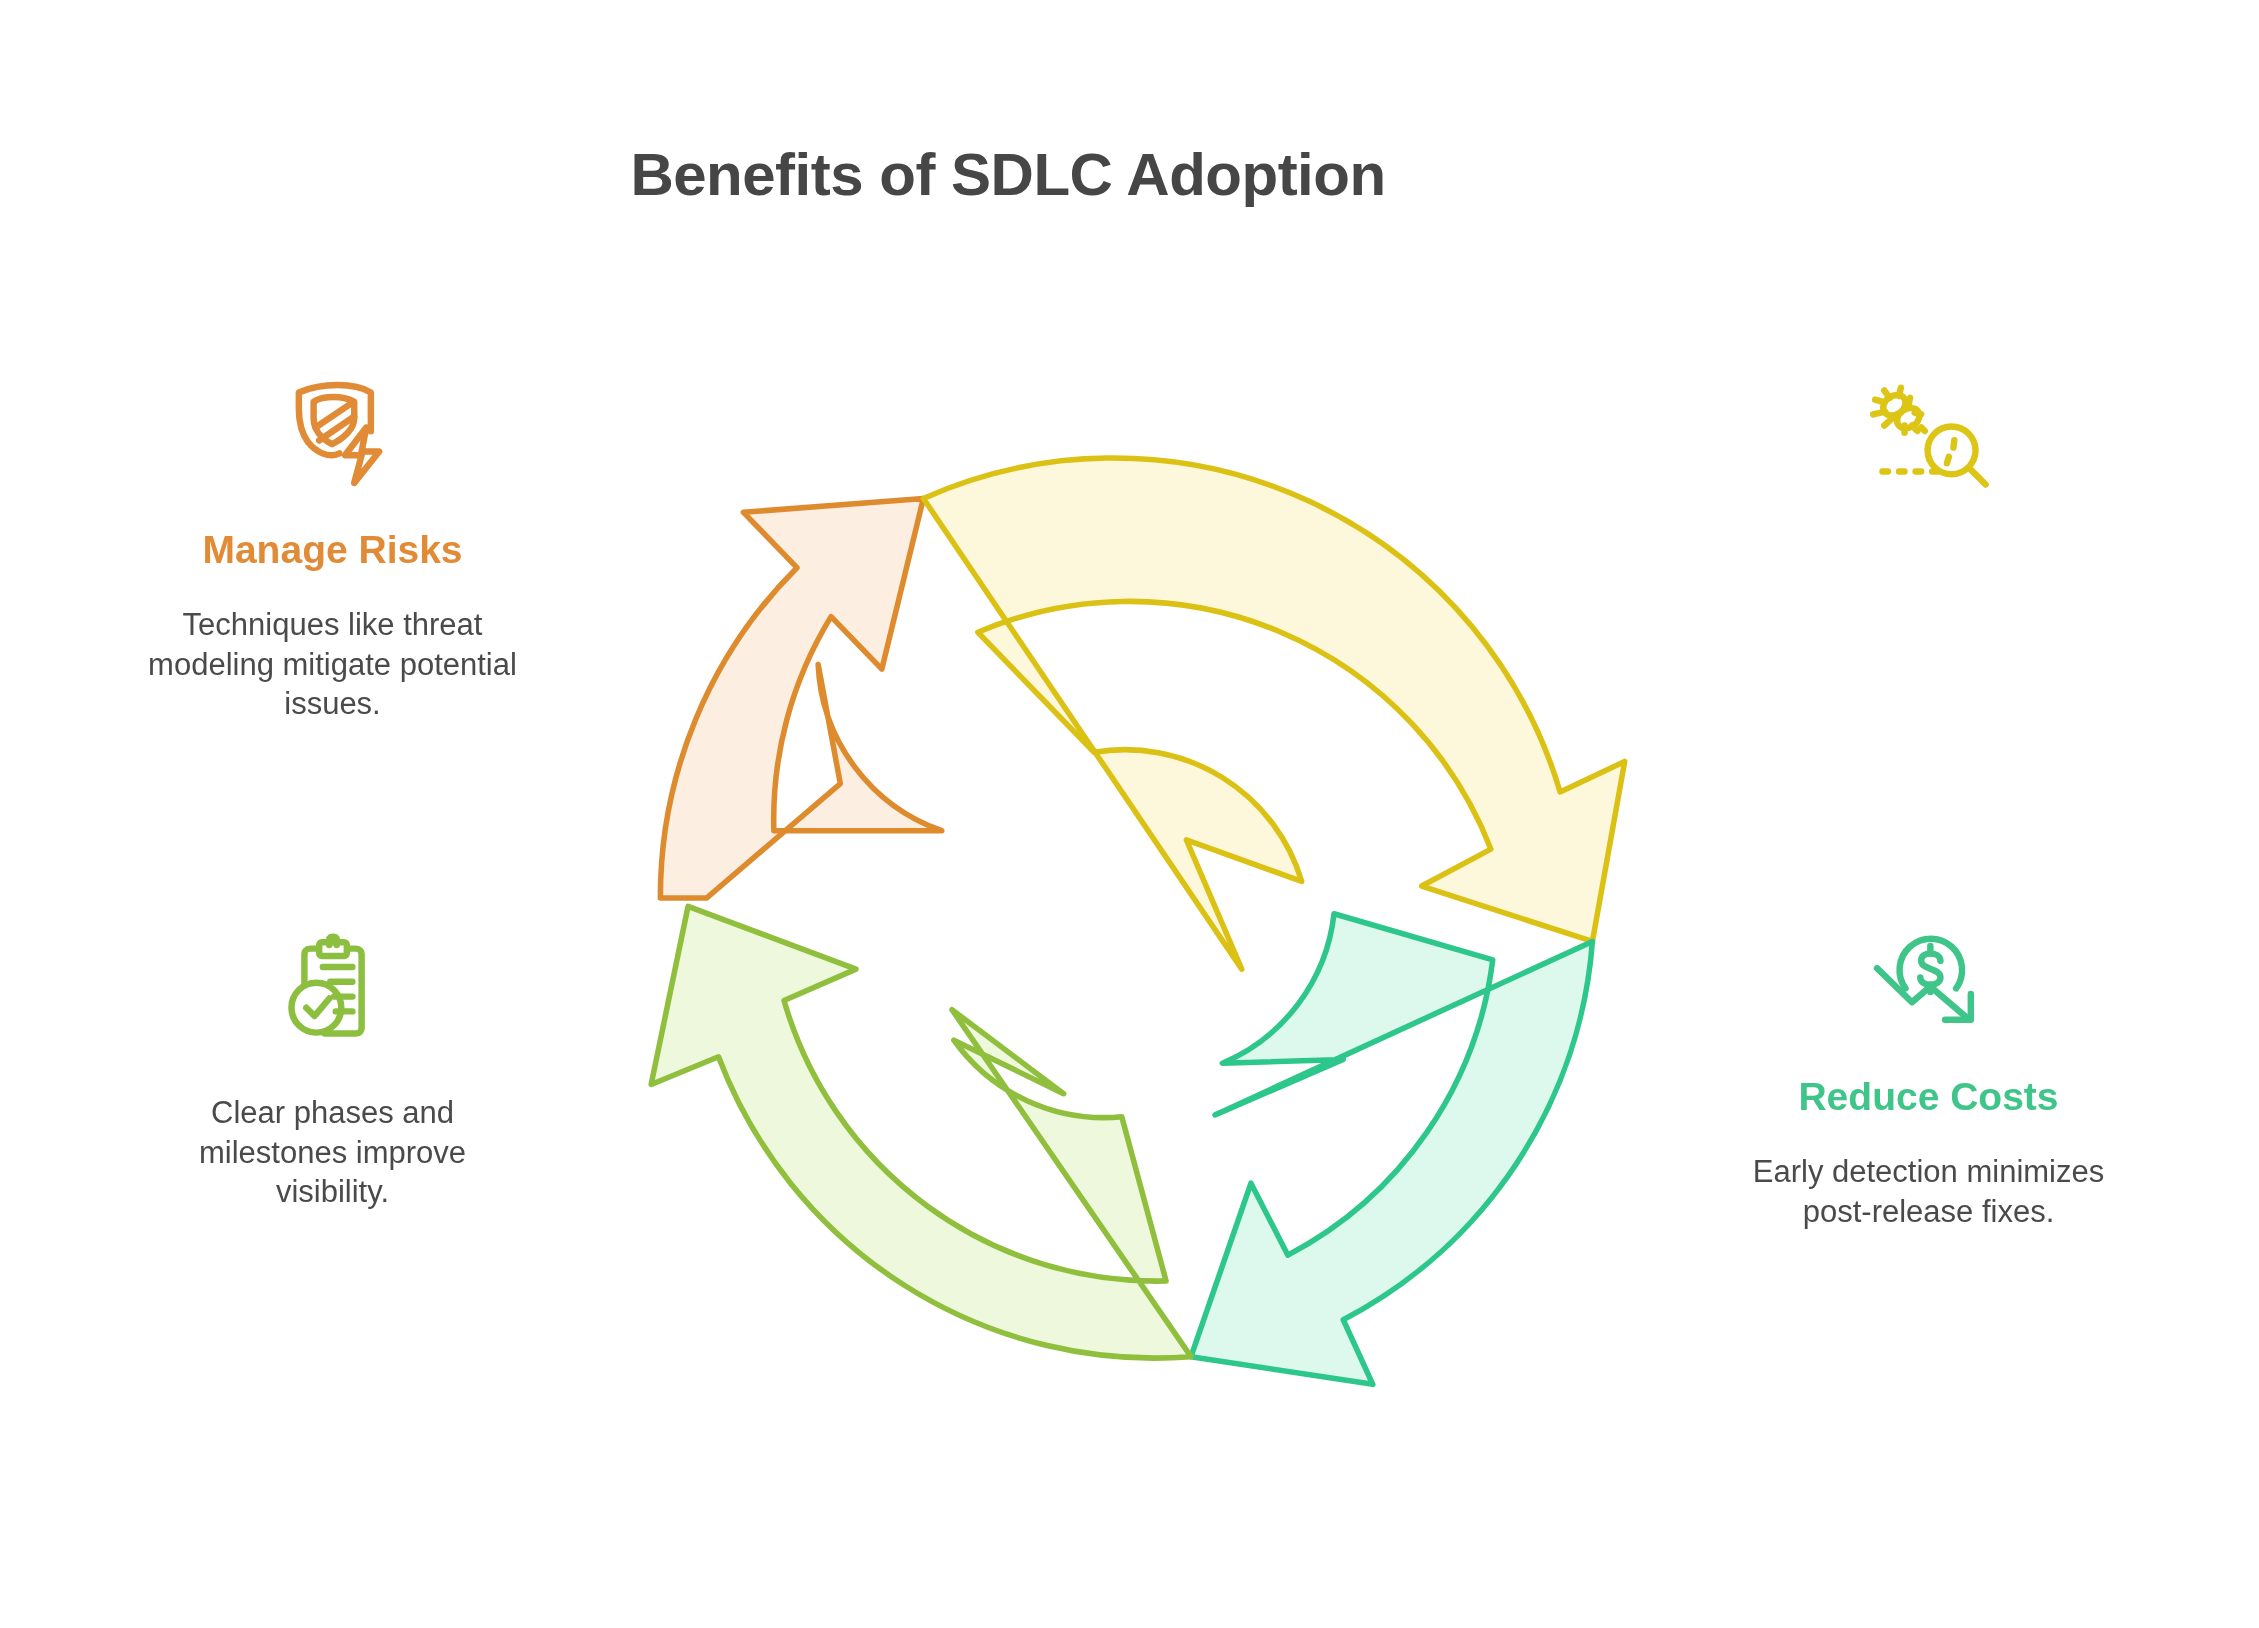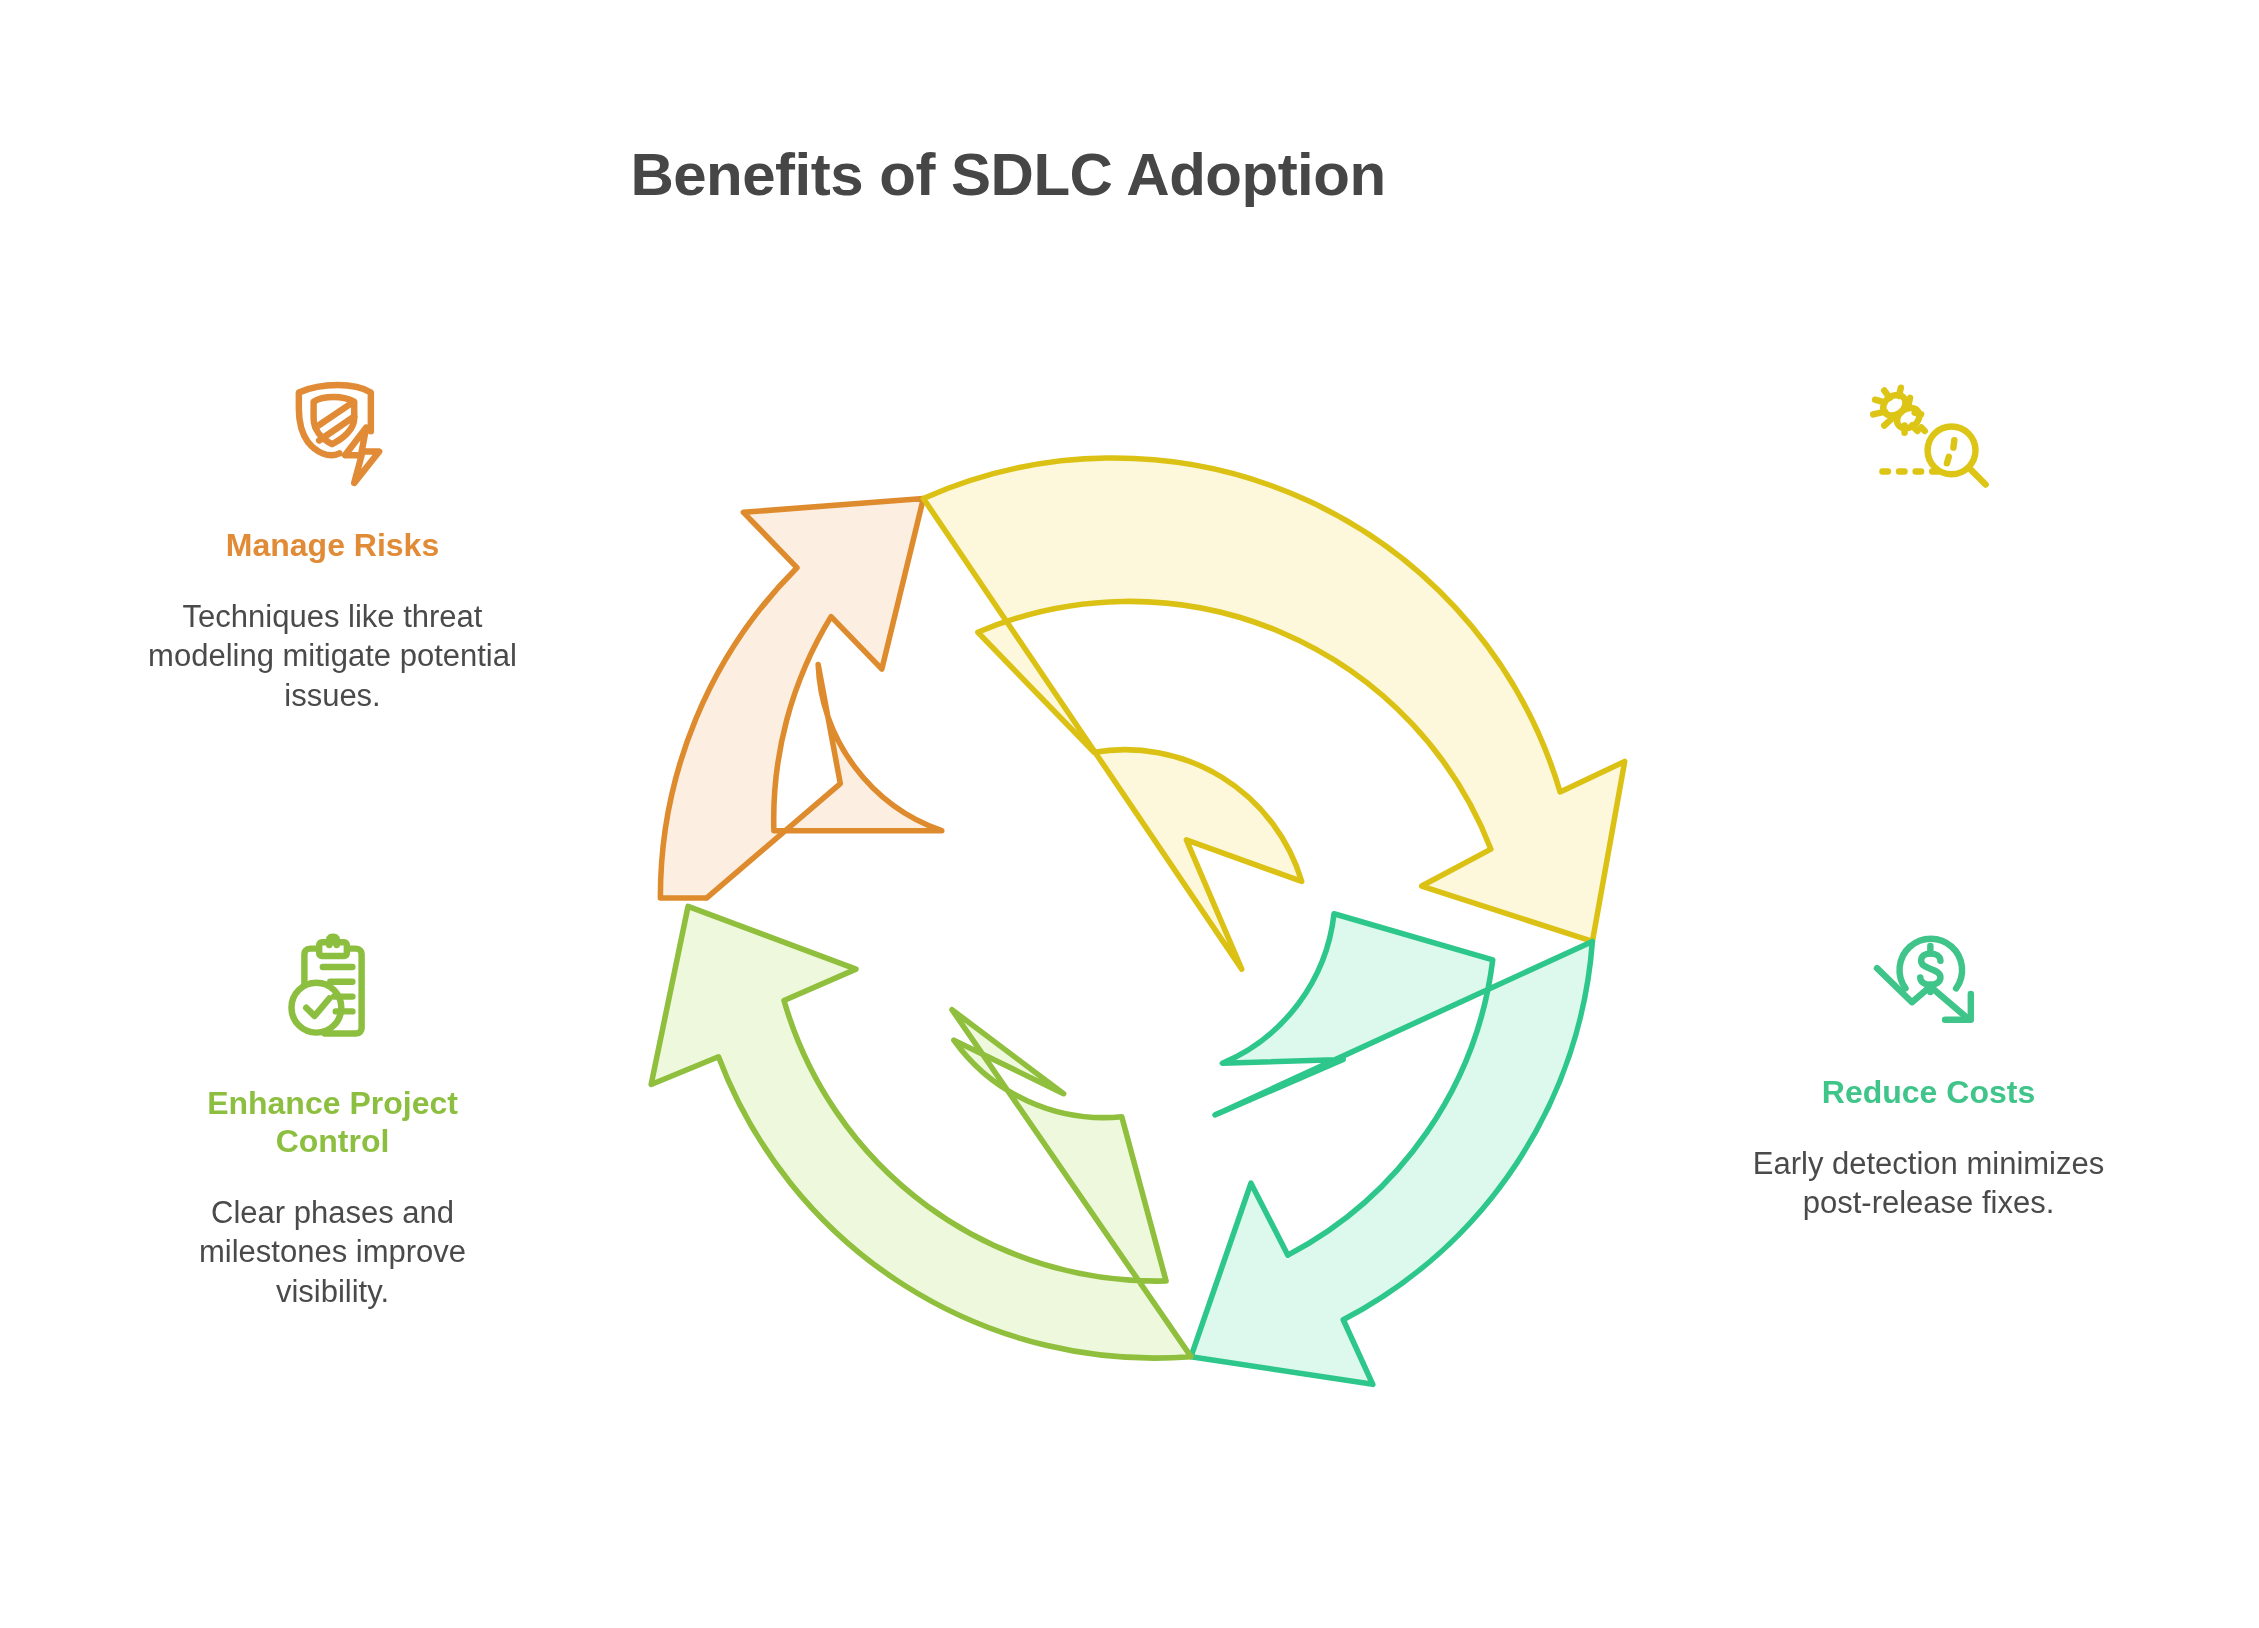--- a/index.html
+++ b/index.html
@@ -30,21 +30,21 @@
     width: 369px;
     text-align: center;
   }
   .benefit-icon {
     height: 138px;
     display: flex;
     align-items: center;
     justify-content: center;
   }
   .benefit-heading {
-    font-size: 32px;
+    font-size: 39px;
     font-weight: bold;
     line-height: 1.18;
     margin-top: 24px;
   }
   .benefit-body {
     font-size: 31px;
     line-height: 1.28;
     color: #4a4a4a;
     margin-top: 32px;
   }
@@ -155,21 +155,20 @@
       <rect x="50" y="11" width="30" height="15" rx="3"></rect>
       <path d="M65 11 L65 5 C65 3 67 2 69 2 C71 2 73 3 73 5 L73 11" transform="translate(-4,3)"></path>
       <path d="M54 38 L86 38"></path>
       <path d="M62 54 L86 54"></path>
       <path d="M66 70 L86 70"></path>
       <path d="M68 86 L86 86"></path>
       <circle cx="47" cy="82" r="27"></circle>
       <path d="M36 82 L45 91 L61 72"></path>
     </svg>
   </div>
-  <div class="benefit-heading" style="color:#8cbf3f">Enhance Project Control</div>
   <div class="benefit-body">Clear phases and milestones improve visibility.</div>
 </div>
 
 <div class="benefit" id="benefit-identify-issues">
   <div class="benefit-icon">
     <svg width="129" height="120" viewBox="0 0 140 130" xmlns="http://www.w3.org/2000/svg" fill="none" stroke="#ddc516" stroke-width="7" stroke-linecap="round" stroke-linejoin="round">
 
       <ellipse cx="33" cy="24" rx="13" ry="10" transform="rotate(-35 33 24)"></ellipse>
       <ellipse cx="48" cy="38" rx="13" ry="10" transform="rotate(-35 48 38)"></ellipse>
 

